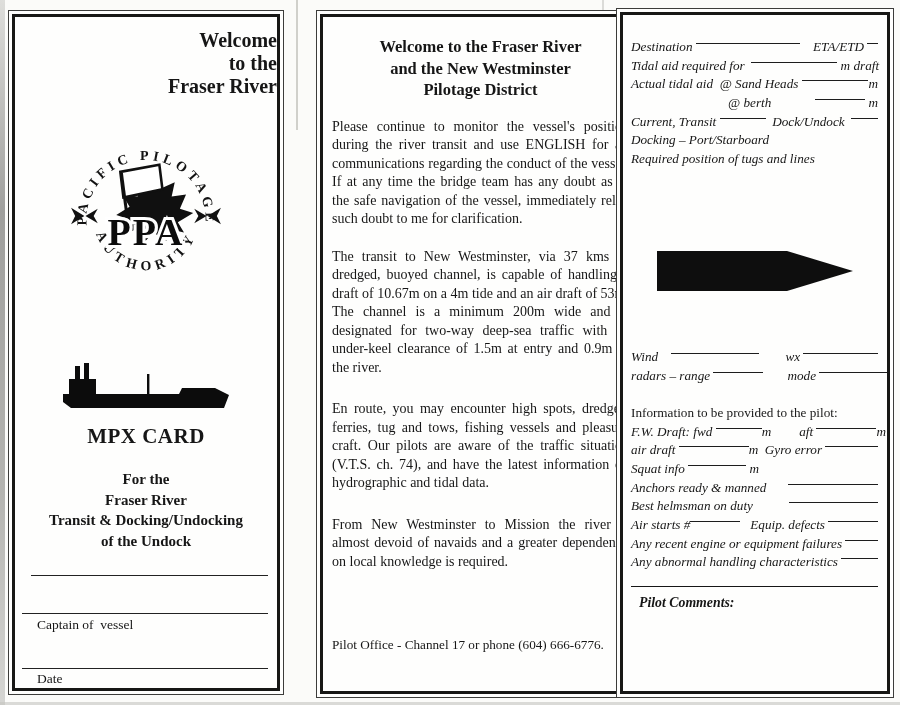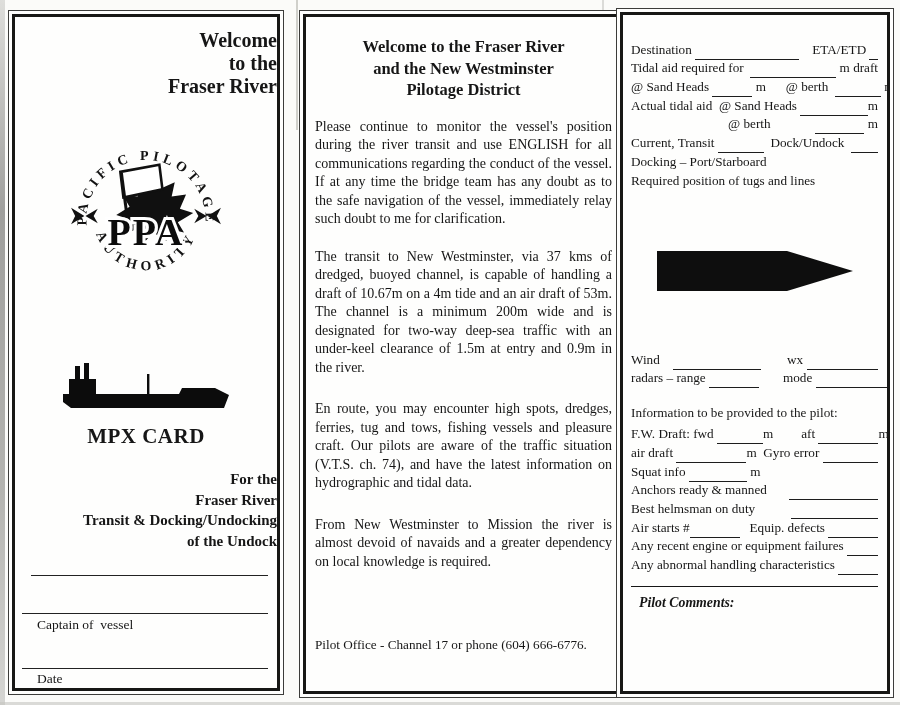--- a/index.html
+++ b/index.html
@@ -14,36 +14,36 @@
   .edge-left { position:absolute; left:0; top:0; width:5px; height:705px;
     background:linear-gradient(to bottom,#d9d9d6,#8f8f8c 30%,#a8a8a4 70%,#cfcfcc); opacity:.85; }
   .edge-bottom { position:absolute; left:0; bottom:0; width:100%; height:3px; background:#c4c4c0; opacity:.6; }
   .fold-a { position:absolute; left:296px; top:0; width:2px; height:130px; background:#bdbdb8; opacity:.7; }
   .fold-b { position:absolute; left:602px; top:0; width:2px; height:90px; background:#c6c6c1; opacity:.6; }
 
   
   .panel { position:absolute; border:1.5px solid #3c3c3a; padding:3px; background:#fefefd; }
   .panel-inner { position:relative; width:100%; height:100%; border:3px solid #171715; background:#fefefd; overflow:hidden; }
   .panel-left  { left:8px;   top:10px; width:276px; height:685px; }
-  .panel-mid   { left:299px; top:10px; width:329px; height:688px; }
+  .panel-mid   { left:316px; top:10px; width:329px; height:688px; }
   .panel-right { left:616px; top:8px;  width:278px; height:690px; }
 
   
   .cover-title { position:absolute; top:12px; left:0; right:0; text-align:right;
     font-weight:bold; font-size:20px; line-height:23px; }
   .ppa-logo { position:absolute; top:121px; left:50%; transform:translateX(-50%); width:154px; height:154px; }
   .arc-text { font-family:"Liberation Serif",serif; font-weight:bold; font-size:13.5px; fill:#131313; }
   .arc-top-text { letter-spacing:4px; }
   .arc-bot-text { letter-spacing:5px; }
   .ppa-mono { font-family:"Liberation Serif",serif; font-weight:bold; font-size:37px; letter-spacing:2px;
     fill:#0c0c0c; stroke:#ffffff; stroke-width:6px; paint-order:stroke; }
   .ship { position:absolute; top:346px; left:46px; width:172px; height:50px; }
   .mpx-title { position:absolute; top:407px; left:0; right:0; text-align:center;
     font-weight:bold; font-size:21px; letter-spacing:.5px; }
-  .cover-subtitle { position:absolute; top:452px; left:0; right:0; text-align:right;
+  .cover-subtitle { position:absolute; top:452px; left:0; right:0; text-align:center;
     font-weight:bold; font-size:15px; line-height:20.5px; }
   .sig-line { position:absolute; left:7px; right:9px; border-top:1.6px solid #222; }
   .sig-line-1 { top:558px; left:16px; }
   .sig-line-2 { top:596px; }
   .sig-line-3 { top:651px; }
   .sig-label { position:absolute; left:22px; font-size:13.5px; white-space:pre; }
   .sig-captain { top:600px; }
   .sig-date { top:654px; }
 
   
@@ -54,21 +54,21 @@
   .para-3 { margin-top:23px; }
   .para-4 { margin-top:23px; }
   .contacts { margin:19px 9px 0; font-size:13.2px; line-height:22px; white-space:pre; }
 
   
   .rows { position:absolute; left:8px; right:9px; }
   .rows-top { top:24px; }
   .rows-wind { top:334px; }
   .info-block { position:absolute; left:8px; right:9px; top:390px; }
   .info-heading { font-size:13.2px; height:18.5px; }
-  .form-row { display:flex; align-items:flex-end; height:18.7px; font-size:13.2px; white-space:pre; }
+  .form-row { display:flex; align-items:flex-start; height:18.7px; font-size:13.2px; white-space:pre;font-style:italic; }
   .seg-text { flex:none; }
   .seg-blank { display:inline-block; flex:none; height:5px; margin-bottom:-2px; border-bottom:1.4px solid #1d1d1d; }
   .seg-fill { flex:1 1 16px; }
   .seg-space { display:inline-block; flex:none; }
   .dir-arrow { position:absolute; left:34px; top:236px; width:196px; height:40px; }
   .comments-sep { position:absolute; left:8px; right:9px; top:571px; border-top:1.6px solid #161616; }
   .pilot-comments { position:absolute; left:16px; top:580px; font-weight:bold; font-style:italic; font-size:13.8px; }
 </style>
 </head>
 <body>
@@ -163,21 +163,20 @@
 
     </div>
   </section>
 
   <section class="panel panel-right">
     <div class="panel-inner">
 
       <div id="form-top-rows" class="rows rows-top">
           <div class="form-row"><span class="seg-text">Destination </span><span class="seg-blank" style="width: 104px;"></span><span class="seg-text">    ETA/ETD </span><span class="seg-blank seg-fill"></span></div>
           <div class="form-row"><span class="seg-text">Tidal aid required for  </span><span class="seg-blank" style="width: 86px;"></span><span class="seg-text"> m draft</span></div>
-          <div class="form-row"><span class="seg-text">@ Sand Heads </span><span class="seg-blank" style="width: 40px;"></span><span class="seg-text"> m      @ berth  </span><span class="seg-blank" style="width: 46px;"></span><span class="seg-text"> m</span></div>
           <div class="form-row"><span class="seg-text">Actual tidal aid  @ Sand Heads </span><span class="seg-blank seg-fill"></span><span class="seg-text">m</span></div>
           <div class="form-row"><span class="seg-space" style="width: 97px;"></span><span class="seg-text">@ berth</span><span class="seg-space" style="width: 44px;"></span><span class="seg-blank seg-fill"></span><span class="seg-text"> m</span></div>
           <div class="form-row"><span class="seg-text">Current, Transit </span><span class="seg-blank" style="width: 46px;"></span><span class="seg-text">  Dock/Undock  </span><span class="seg-blank seg-fill"></span></div>
           <div class="form-row"><span class="seg-text">Docking – Port/Starboard</span></div>
           <div class="form-row"><span class="seg-text">Required position of tugs and lines</span></div>
         </div>
 
       <svg class="dir-arrow" viewBox="0 0 196 40">
         <polygon points="0,0 130,0 196,20 130,40 0,40" fill="#0e0e0e"></polygon>
       </svg>

